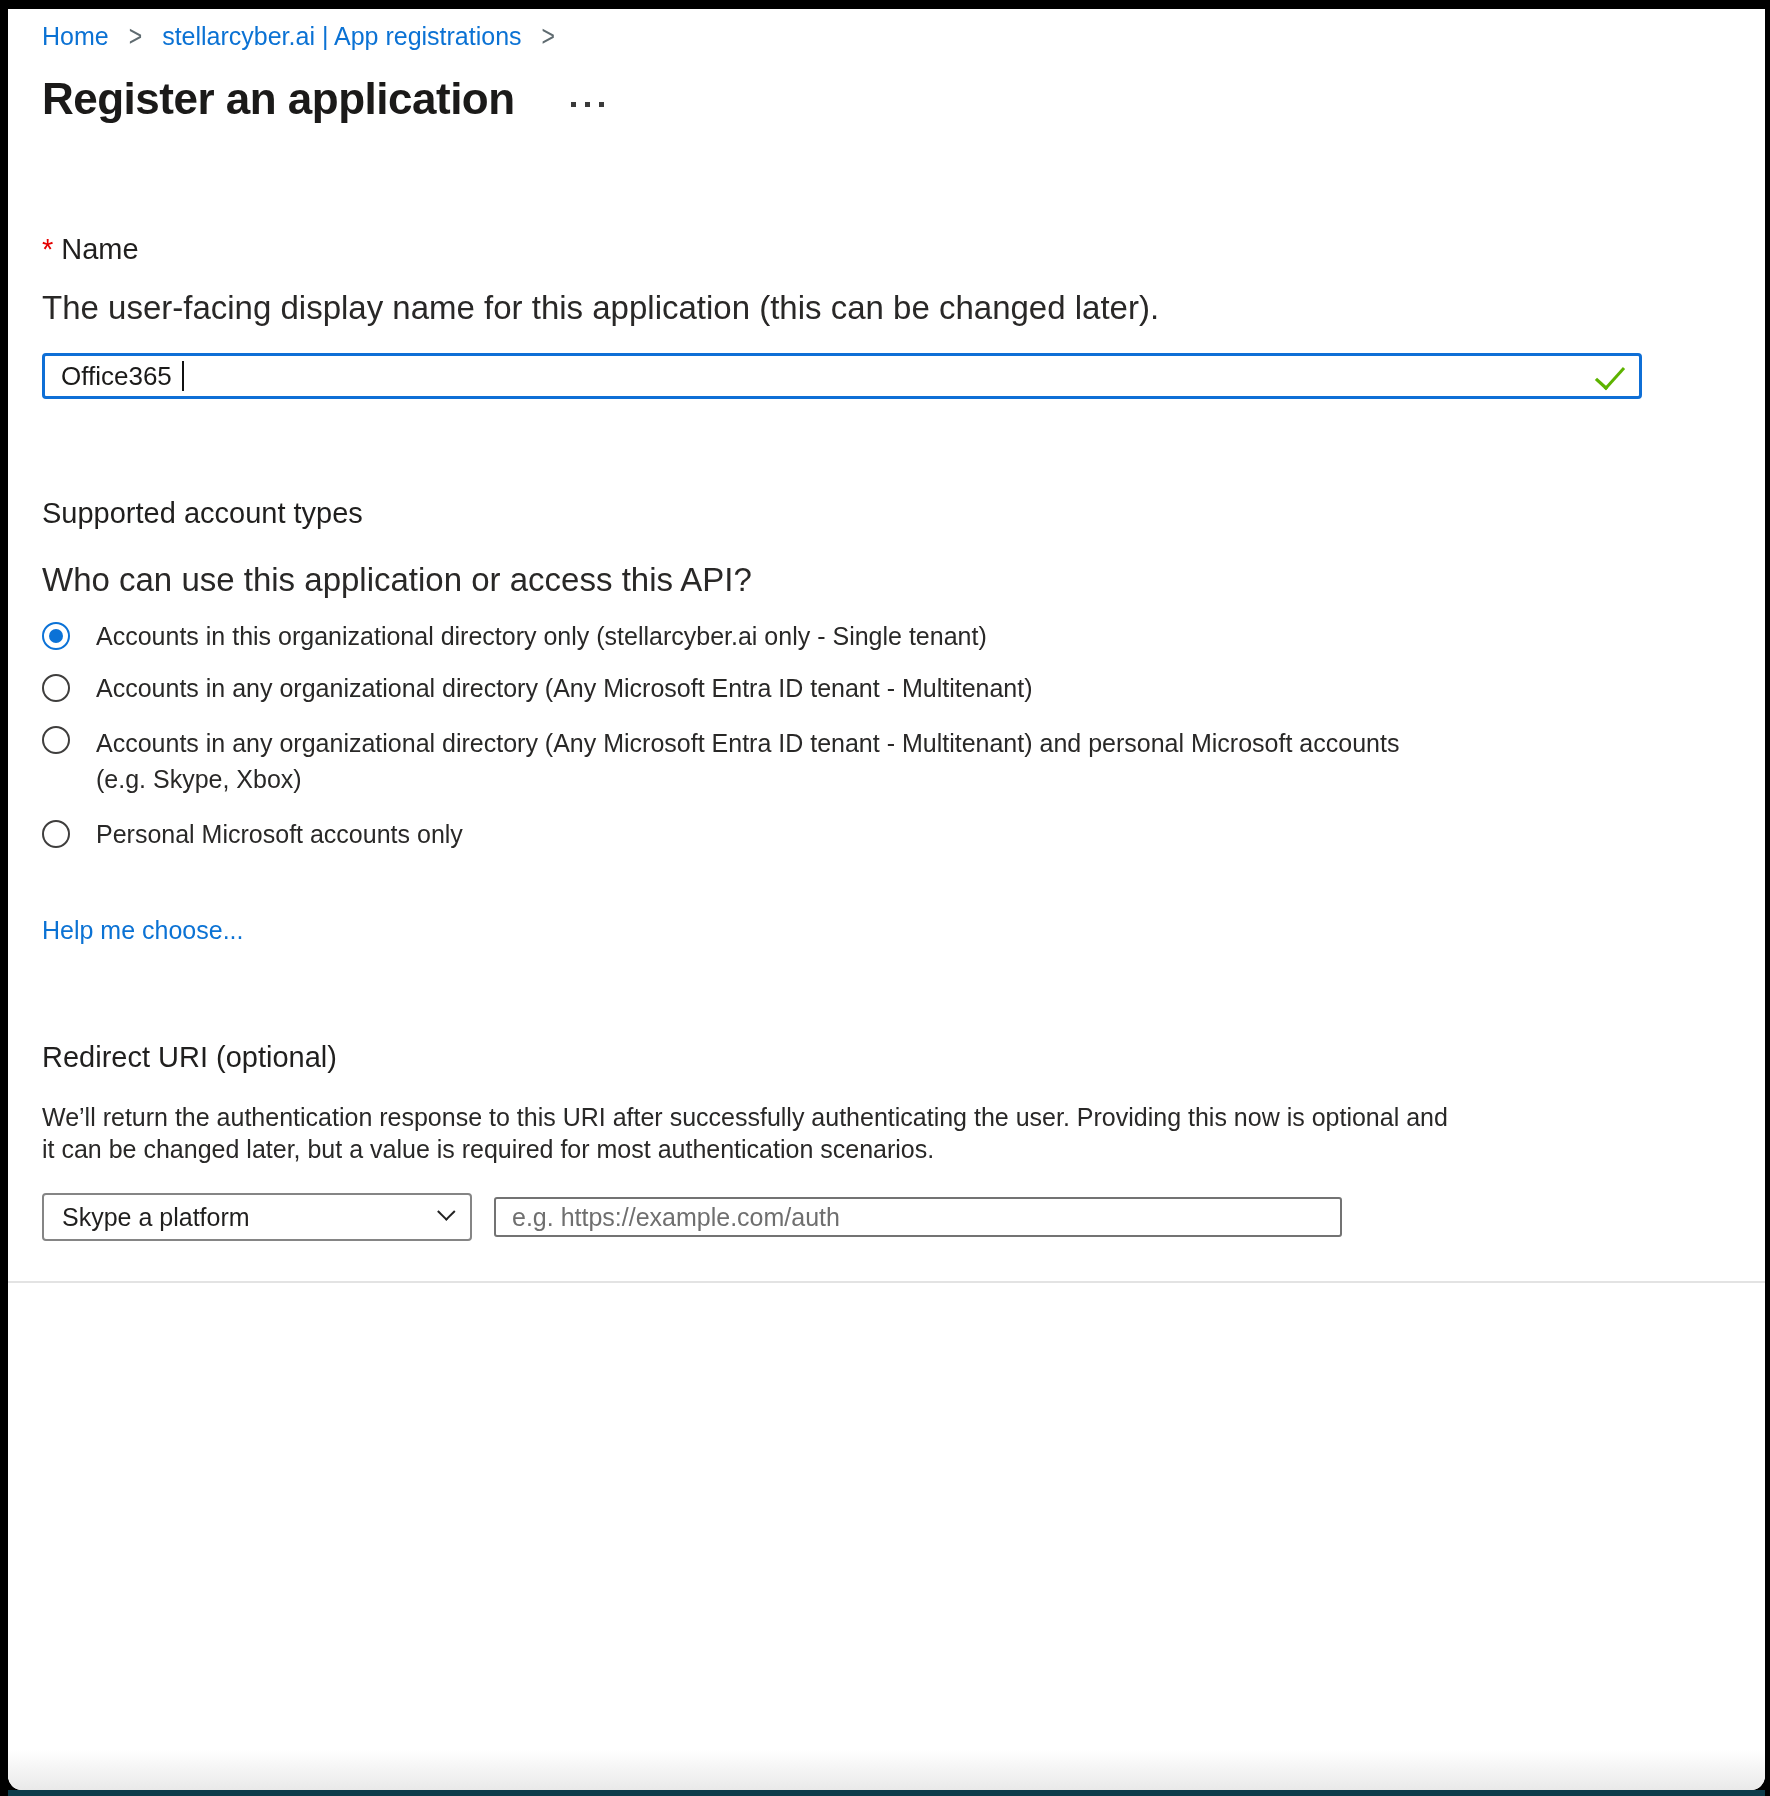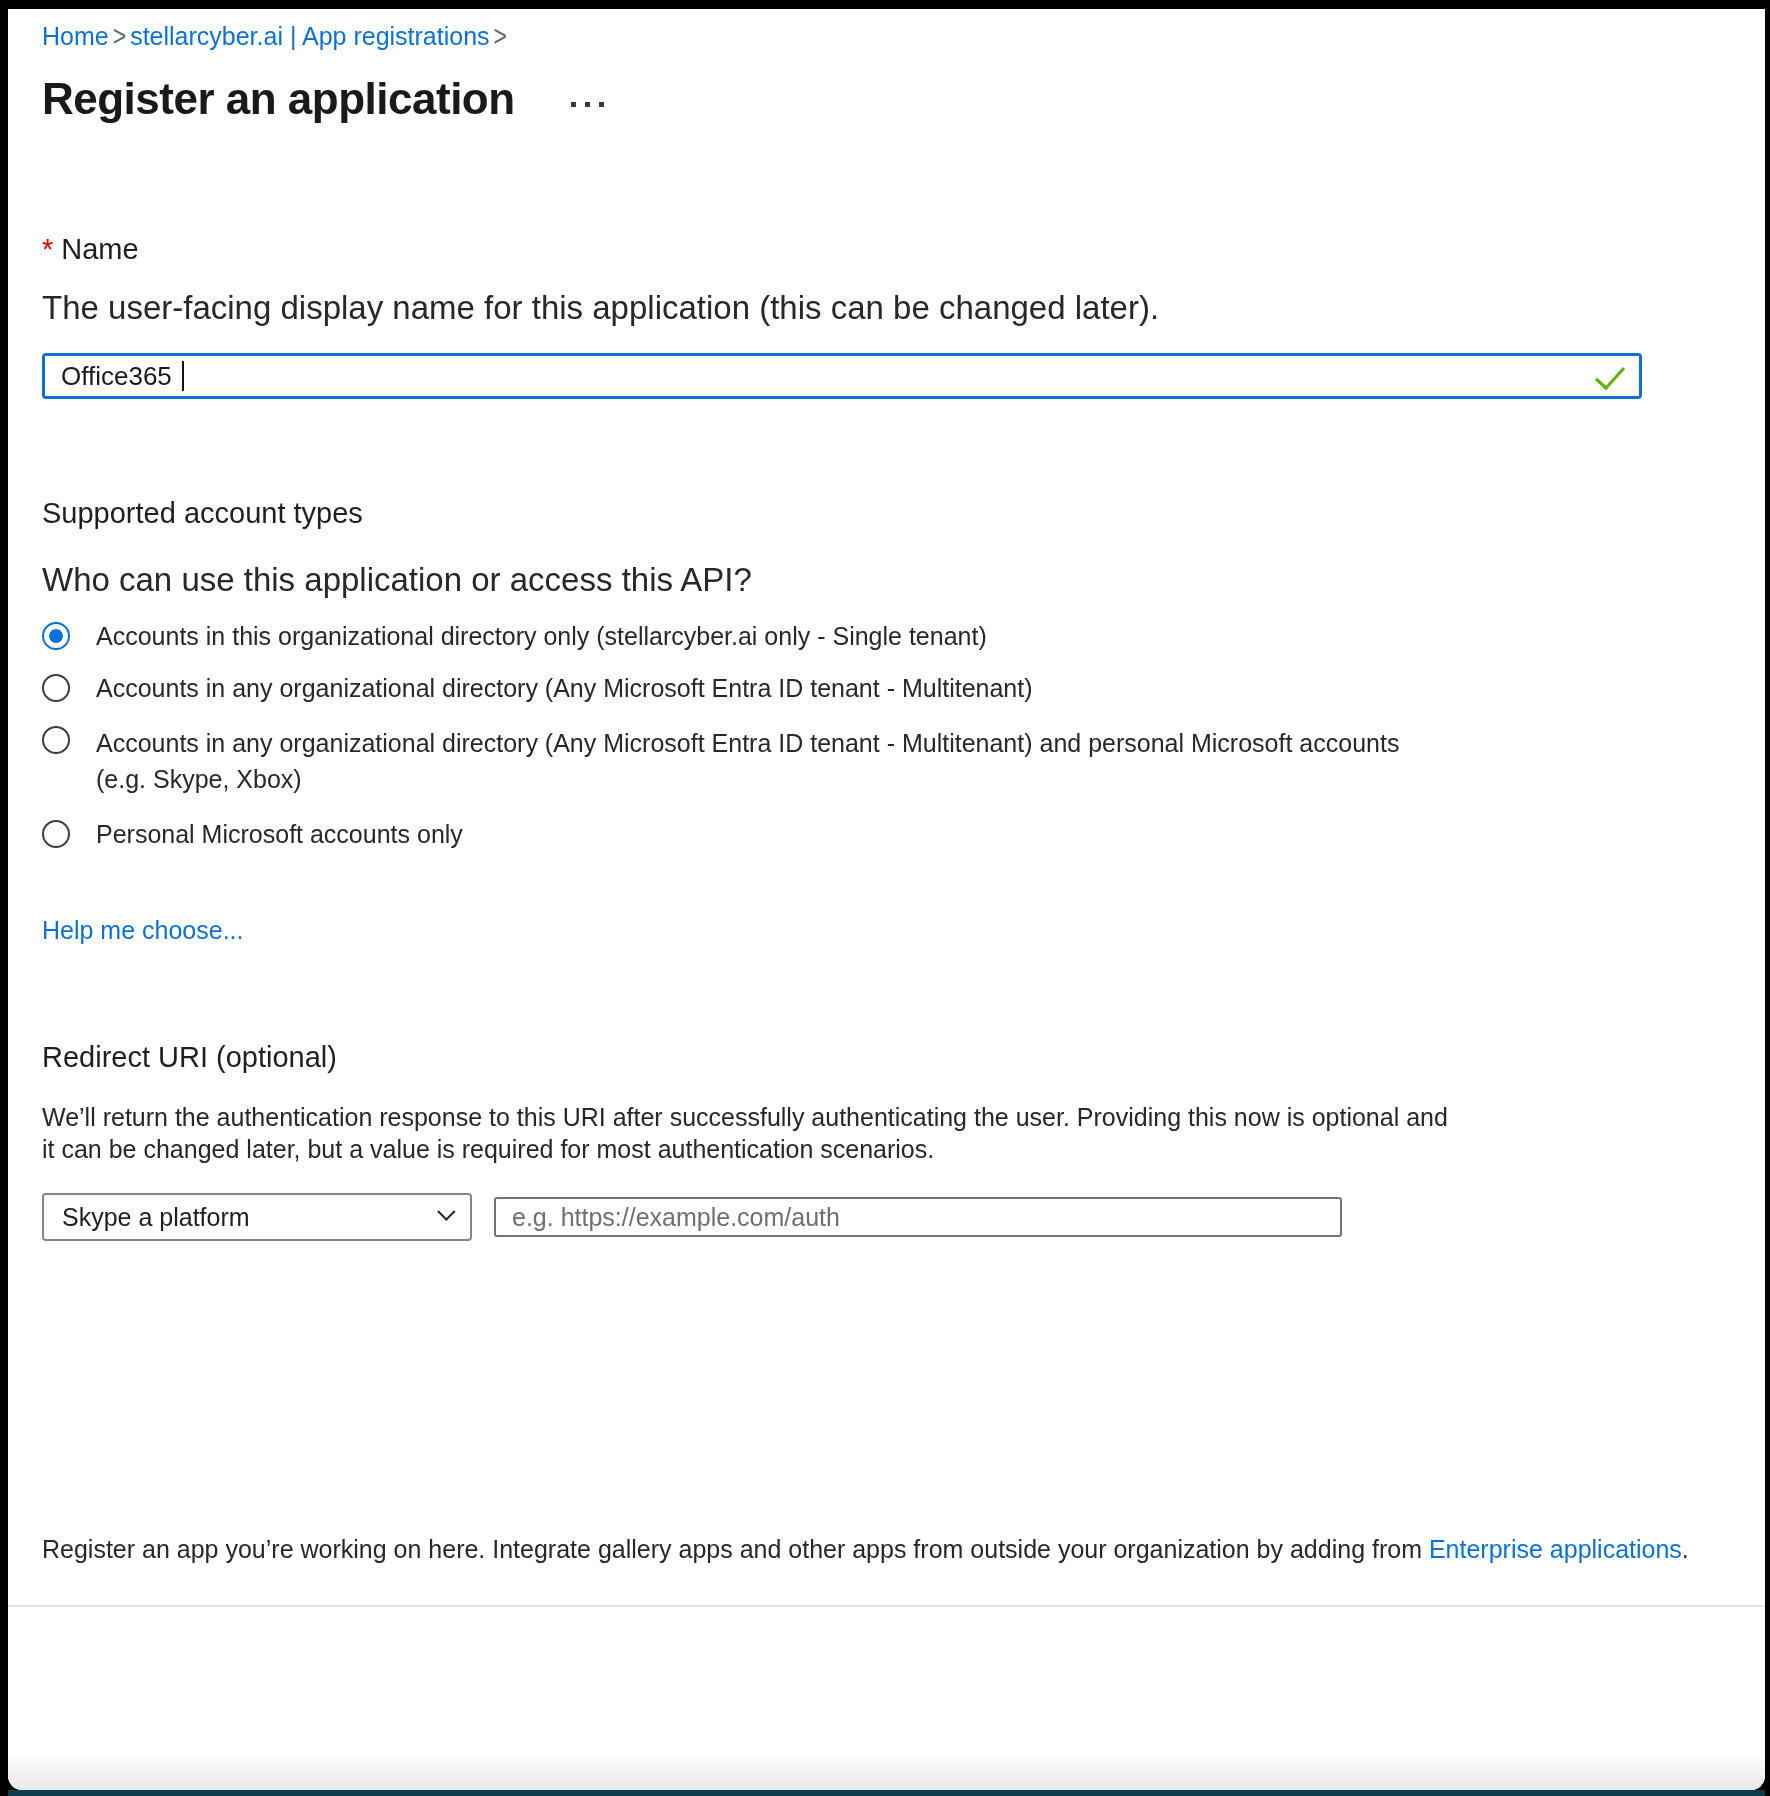--- a/index.html
+++ b/index.html
@@ -25,21 +25,21 @@
     background: linear-gradient(#ffffff, #e9e9e9);
   }
   .frame::after{
     content:""; position:absolute; left:8px; right:5px; bottom:0; height:6px;
     background:#0d3c4a;
   }
 
   .content { padding: 0 46px 0 34px; position: relative; }
 
   
-  .breadcrumb { margin-top: 12px; font-size: 25px; line-height: 30px; display:flex; align-items:center; gap: 4px; }
+  .breadcrumb { margin-top: 12px; font-size: 25px; line-height: 30px; display:flex; align-items:center; gap: 20px; }
   .crumb { color:#0b72d4; cursor:pointer; }
   .crumb-sep { color:#5f6b70; font-size: 23px; font-weight: 400; transform: scaleY(1.25); display:inline-block; }
 
   
   .title-row { margin-top: 22px; display:flex; align-items:center; }
   .page-title { font-size: 44px; line-height: 52px; font-weight: 700; color:#1b1a19; letter-spacing: -0.5px; }
   .more-menu { margin-left: 56px; margin-top: 10px; display:flex; gap: 9px; cursor:pointer; }
   .more-menu .dot { width:5px; height:5px; background:#3a3a3a; }
 
   
@@ -206,22 +206,19 @@
 
       <div class="controls-row">
         <div class="platform-select">
           <span>Skype a platform</span>
           <span class="select-chevron"></span>
         </div>
         <input class="uri-input" type="text" placeholder="e.g. https://example.com/auth" style="">
       </div>
 
       
-      <div class="body-text enterprise-note">
-        <span>Register an app you’re working on here. Integrate gallery apps and other apps from outside your organization by adding from </span><span class="link">Enterprise applications</span><span>.</span>
-      </div>
     </div>
 
     <hr class="divider">
 
 
   </div>
 </div>
 
 </body></html>

